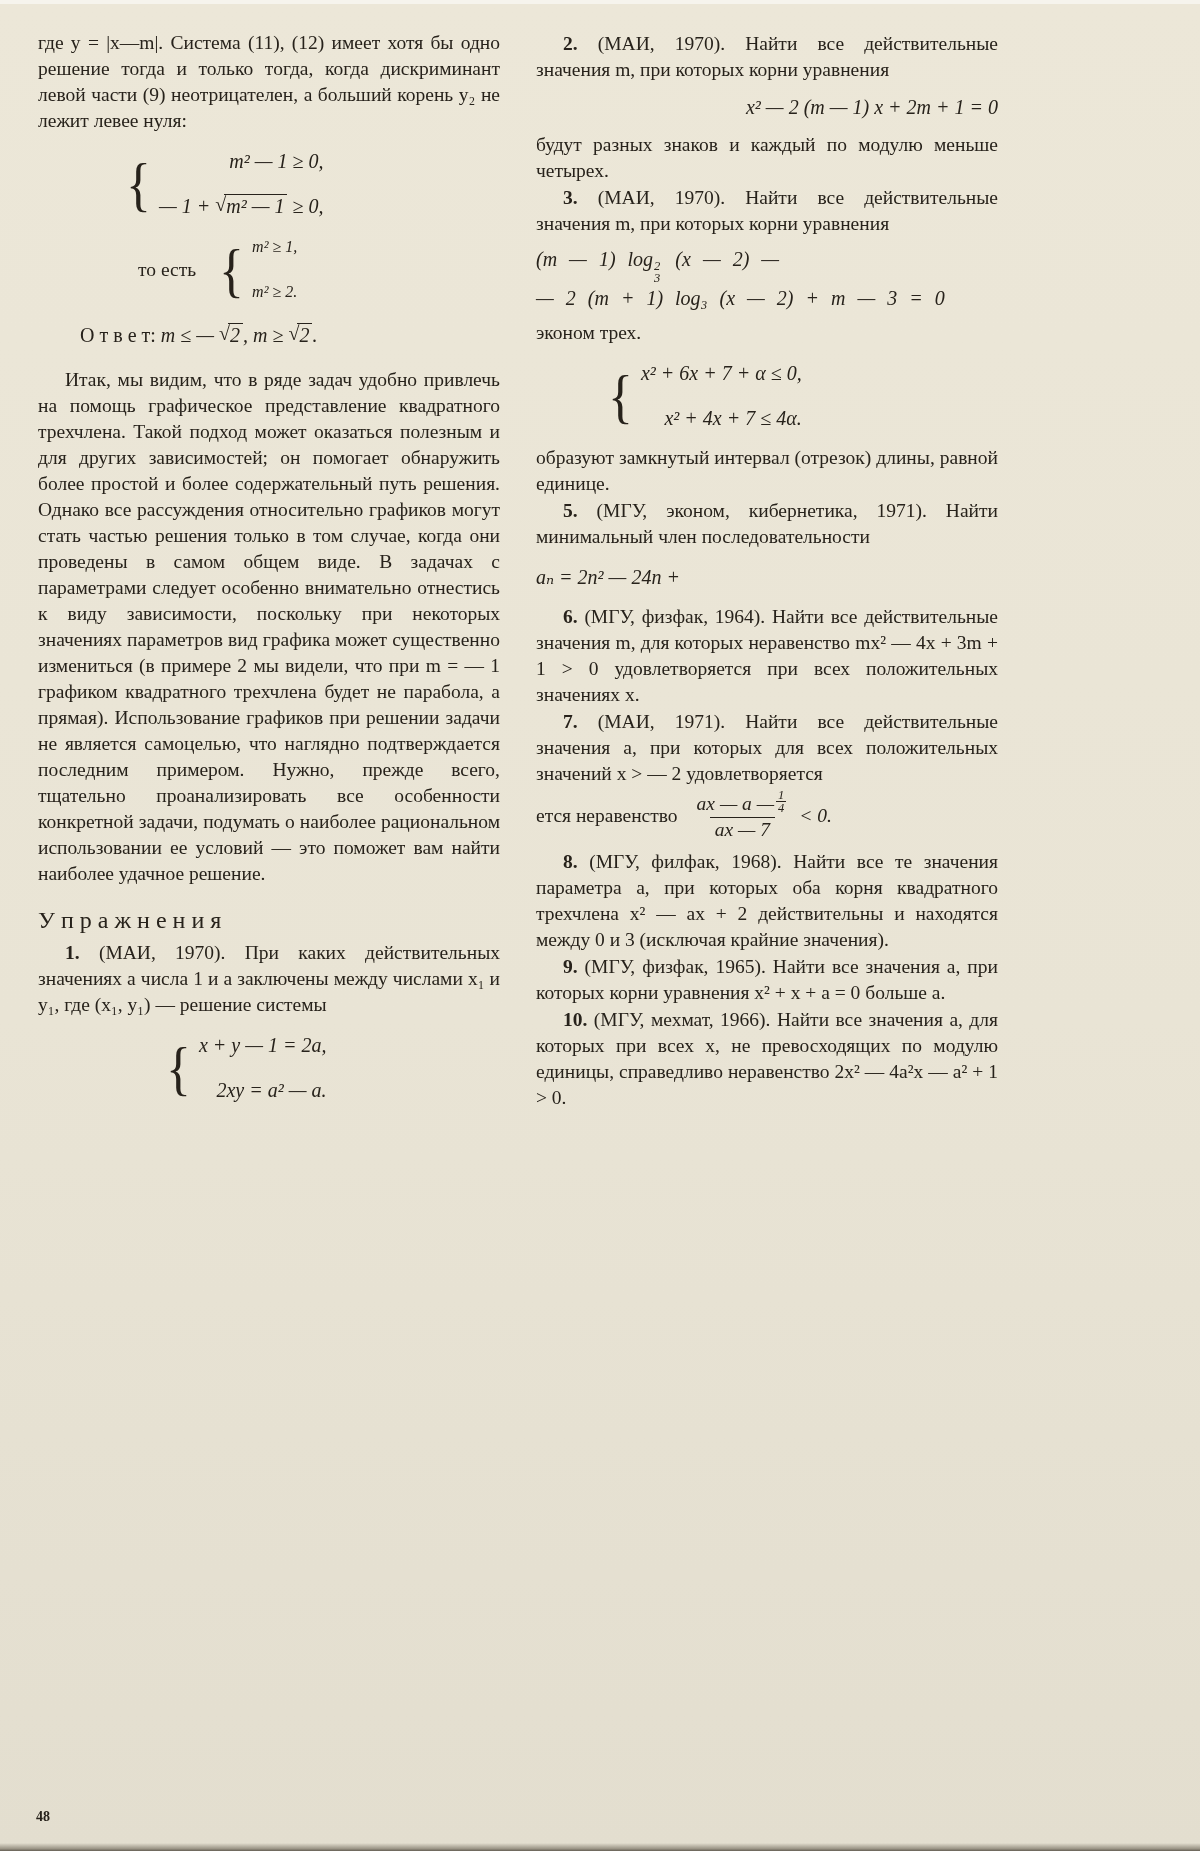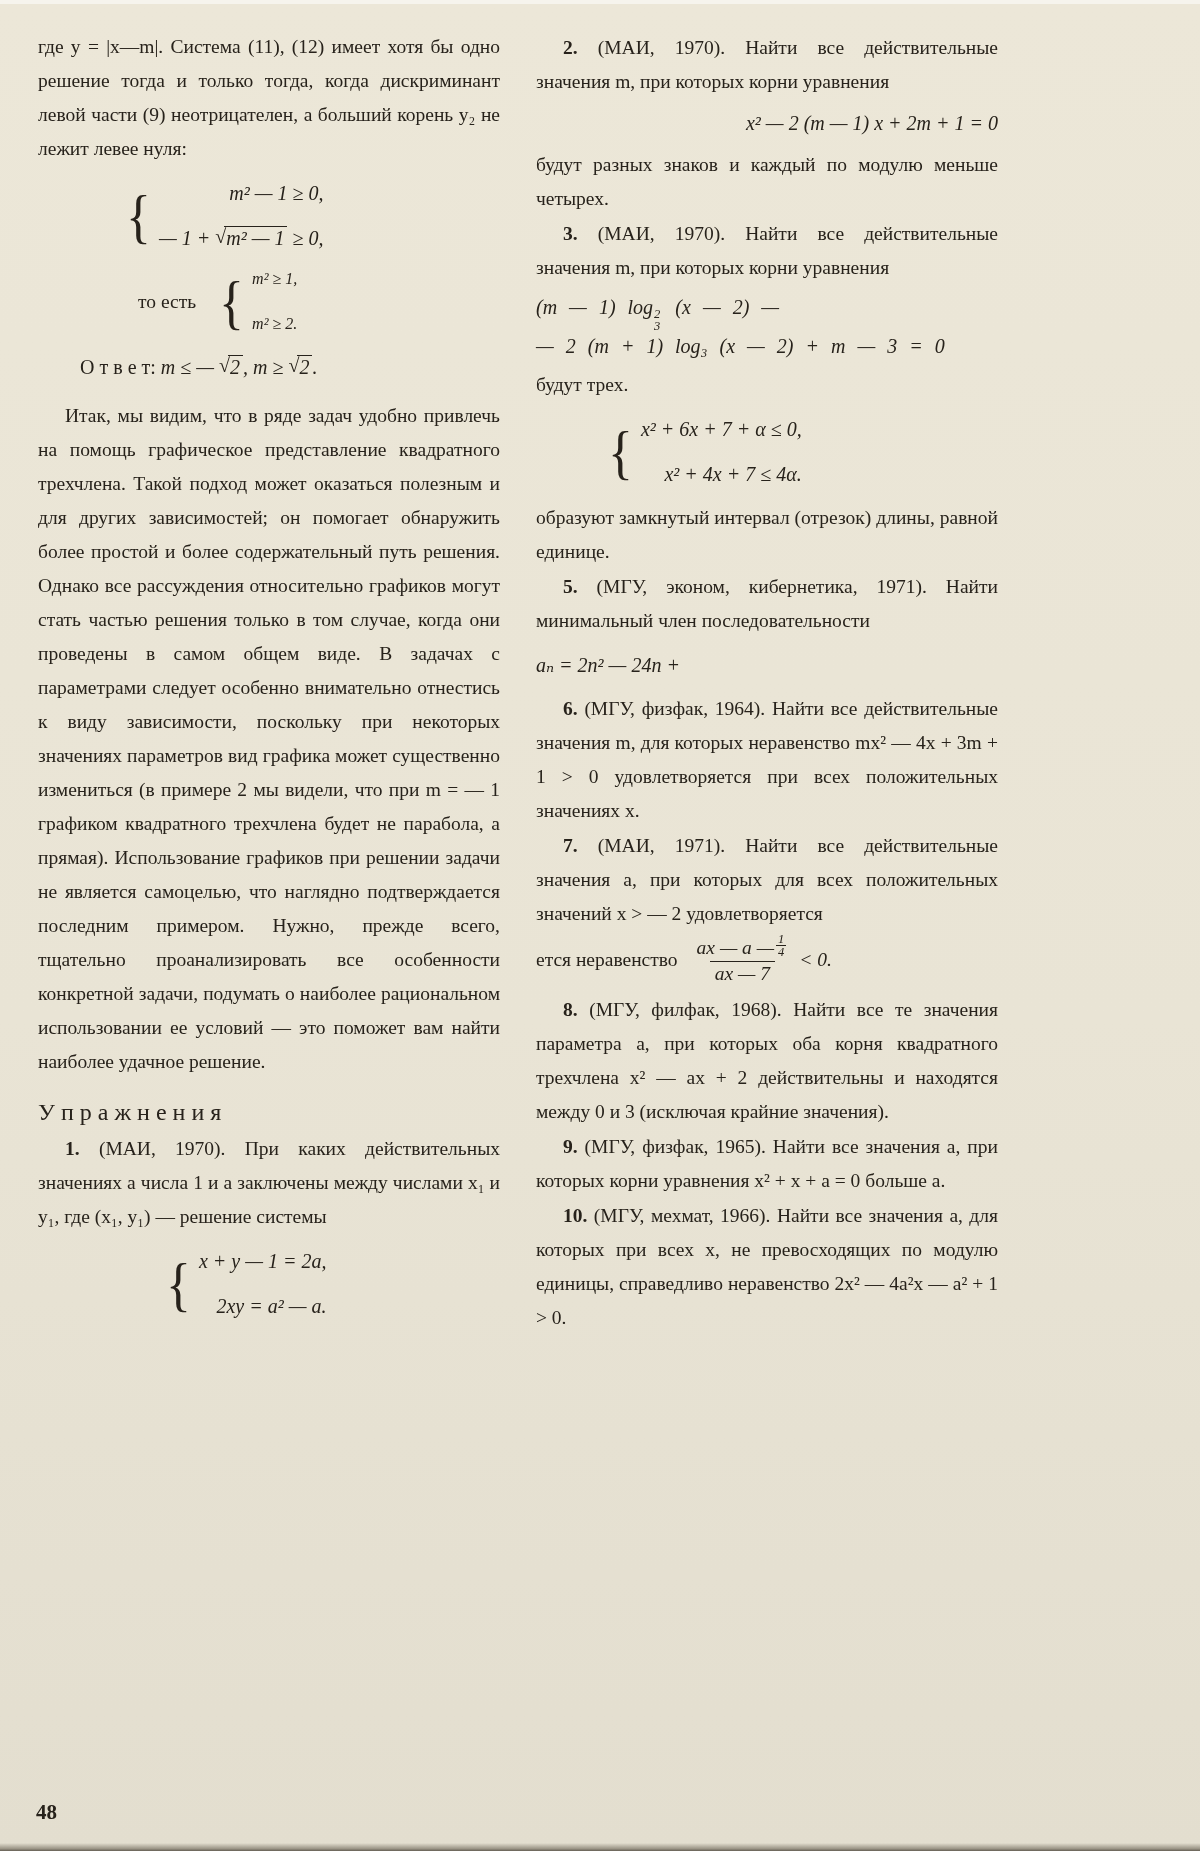--- a/index.html
+++ b/index.html
@@ -14,21 +14,21 @@
     position:relative;
     width:1200px; height:1851px; overflow:hidden;
     background:linear-gradient(180deg,#ece7d8 0%,#e9e4d5 55%,#e3decf 100%);
     padding:30px 0 0 38px;
   }
   .scan-top { position:absolute; left:0; right:0; top:0; height:4px; background:rgba(255,255,255,.55); }
   .scan-bottom { position:absolute; left:0; right:0; bottom:0; height:8px;
     background:linear-gradient(180deg,rgba(90,82,66,0) 0%,rgba(70,62,48,.45) 70%,rgba(48,42,33,.7) 100%); }
   .cols { display:flex; gap:36px; }
   .col { width:462px; }
-  .para { font-size:19.5px; line-height:34px; text-align:justify; }
+  .para { font-size:19.5px; line-height:26px; text-align:justify; }
   .indent { text-indent:27px; }
   .exnum { font-weight:bold; }
   .display { margin:13px 0; font-size:20px; }
   .math, .mline { font-style:italic; }
   .mline { line-height:28px; }
   .sys { display:inline-flex; align-items:center; }
   .brace { font-style:normal; font-size:52px; line-height:1; margin-right:8px;
     transform:scaleY(1.15); transform-origin:center; }
   .lines { display:inline-flex; flex-direction:column; gap:17px;align-items:flex-end; }
   .frow { display:flex; align-items:center; flex-wrap:nowrap; }
@@ -49,21 +49,21 @@
   .tlabel { font-style:normal; margin-right:23px; font-size:19.5px; }
   .answer { margin:18px 0 20px; padding-left:42px; font-size:20px; }
   .alabel { font-style:normal; }
   .heading { margin:20px 0 6px; font-size:24px; }
   .wspread { word-spacing:7px; }
   .ex { margin-top:1px; }
   .ineq-line { font-size:19.5px; margin:4px 0 8px; }
   .ineq-label { font-style:normal; margin-right:8px; }
   .supsub { display:inline-flex; flex-direction:column; align-items:center;
     font-size:12.5px; line-height:11.5px; margin:0 3px 0 1px; vertical-align:-4px; }
-  .pagenum { position:absolute; left:36px; bottom:26px; font-size:21px; font-weight:bold; }
+  .pagenum { position:absolute; left:36px; bottom:26px; font-size:14px; font-weight:bold; }
 </style>
 </head>
 <body>
 
 <div class="page">
   <div class="scan-top"></div>
 
   <div class="cols">
 
     <div class="col">
@@ -120,21 +120,21 @@
       <p class="para">будут разных знаков и каждый по модулю меньше четырех.</p>
 
       <p class="para indent ex"><b class="exnum">3.</b><span> (МАИ, 1970). Найти все действительные значения m, при которых корни уравнения</span></p>
       <div class="display" style="margin:8px 0;">
         <div class="mline wspread"><span>(m — 1) log</span><span class="supsub">
               <span>2</span>
               <span>3</span>
             </span><span> (x — 2) —</span></div>
         <div class="mline wspread">— 2 (m + 1) log₃ (x — 2) + m — 3 = 0</div>
       </div>
-      <p class="para">будут трех.</p>
+      <p class="para">эконом трех.</p>
 
       <div class="display offr">
         <span class="sys">
           <span class="brace">{</span>
           <span class="lines math">
             <span class="mline">x² + 6x + 7 + α ≤ 0,</span>
             <span class="mline">x² + 4x + 7 ≤ 4α.</span>
           </span>
         </span>
       </div>

